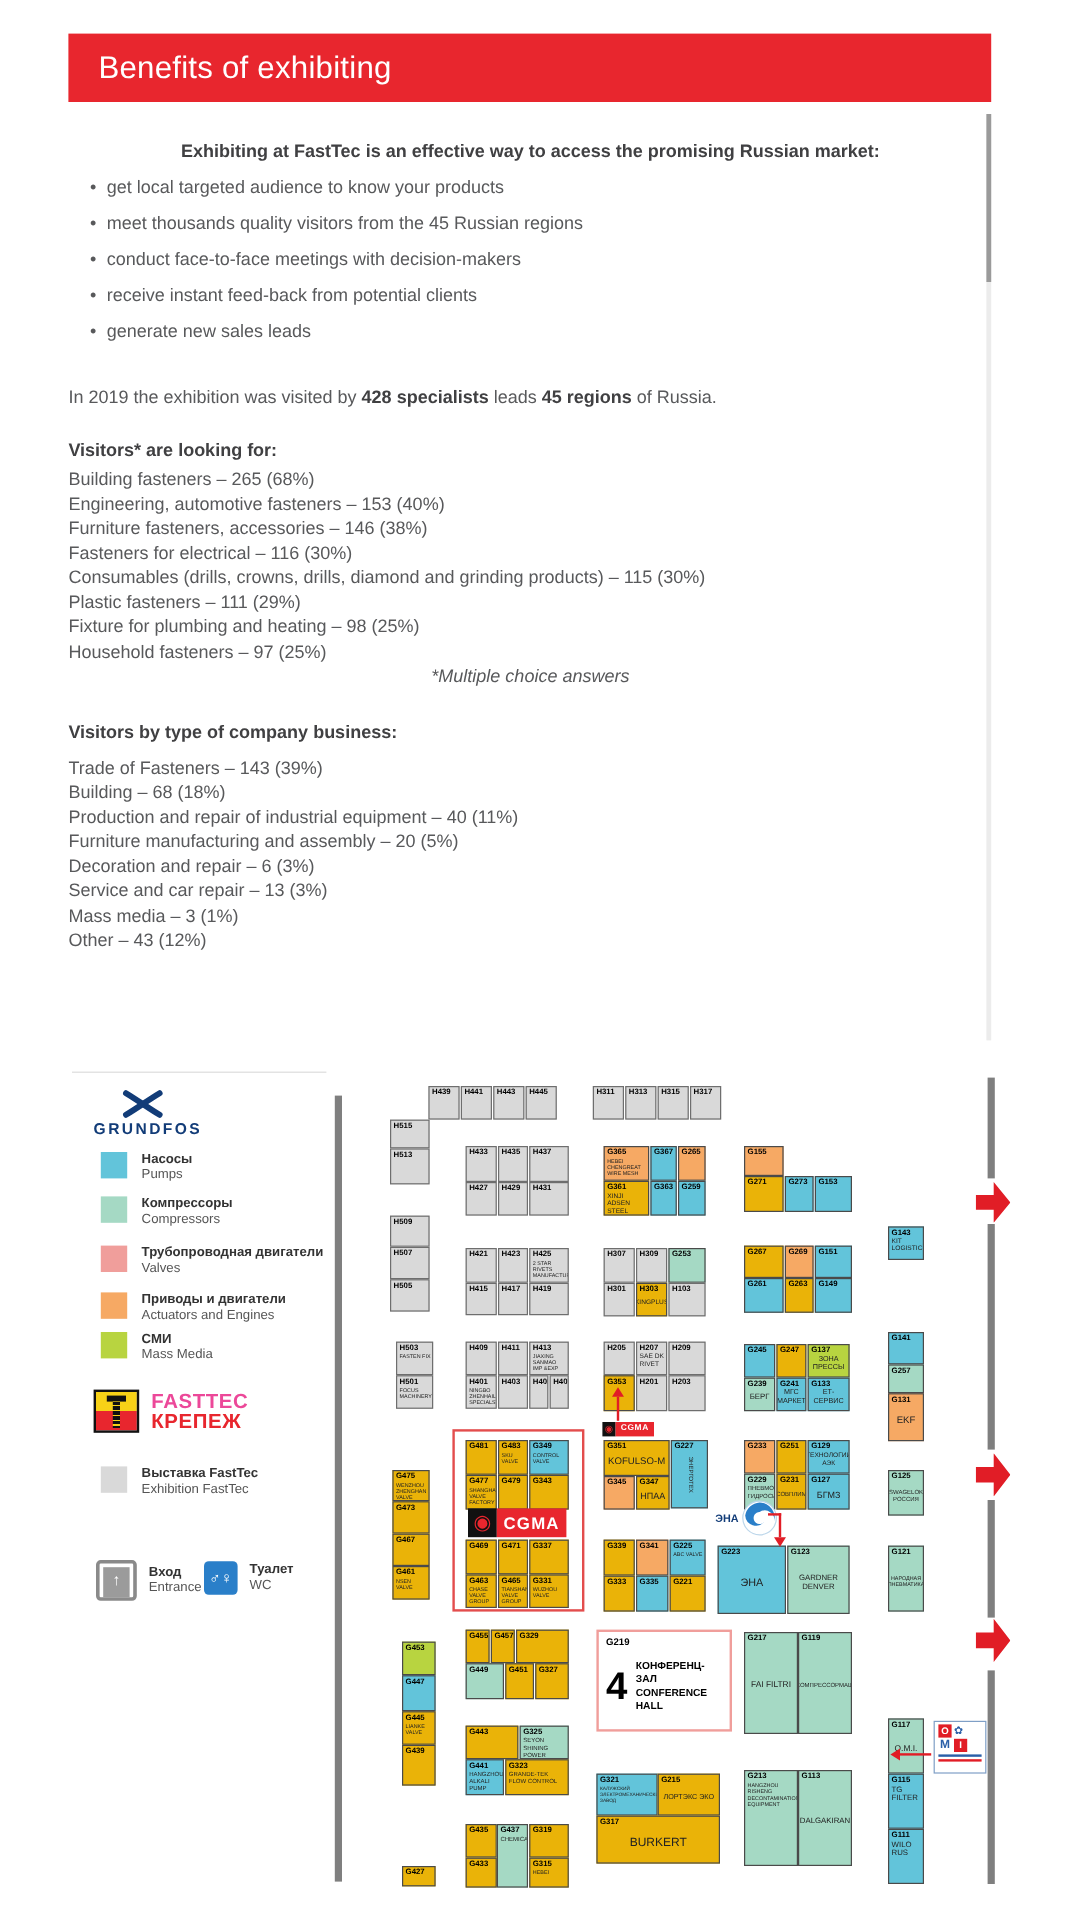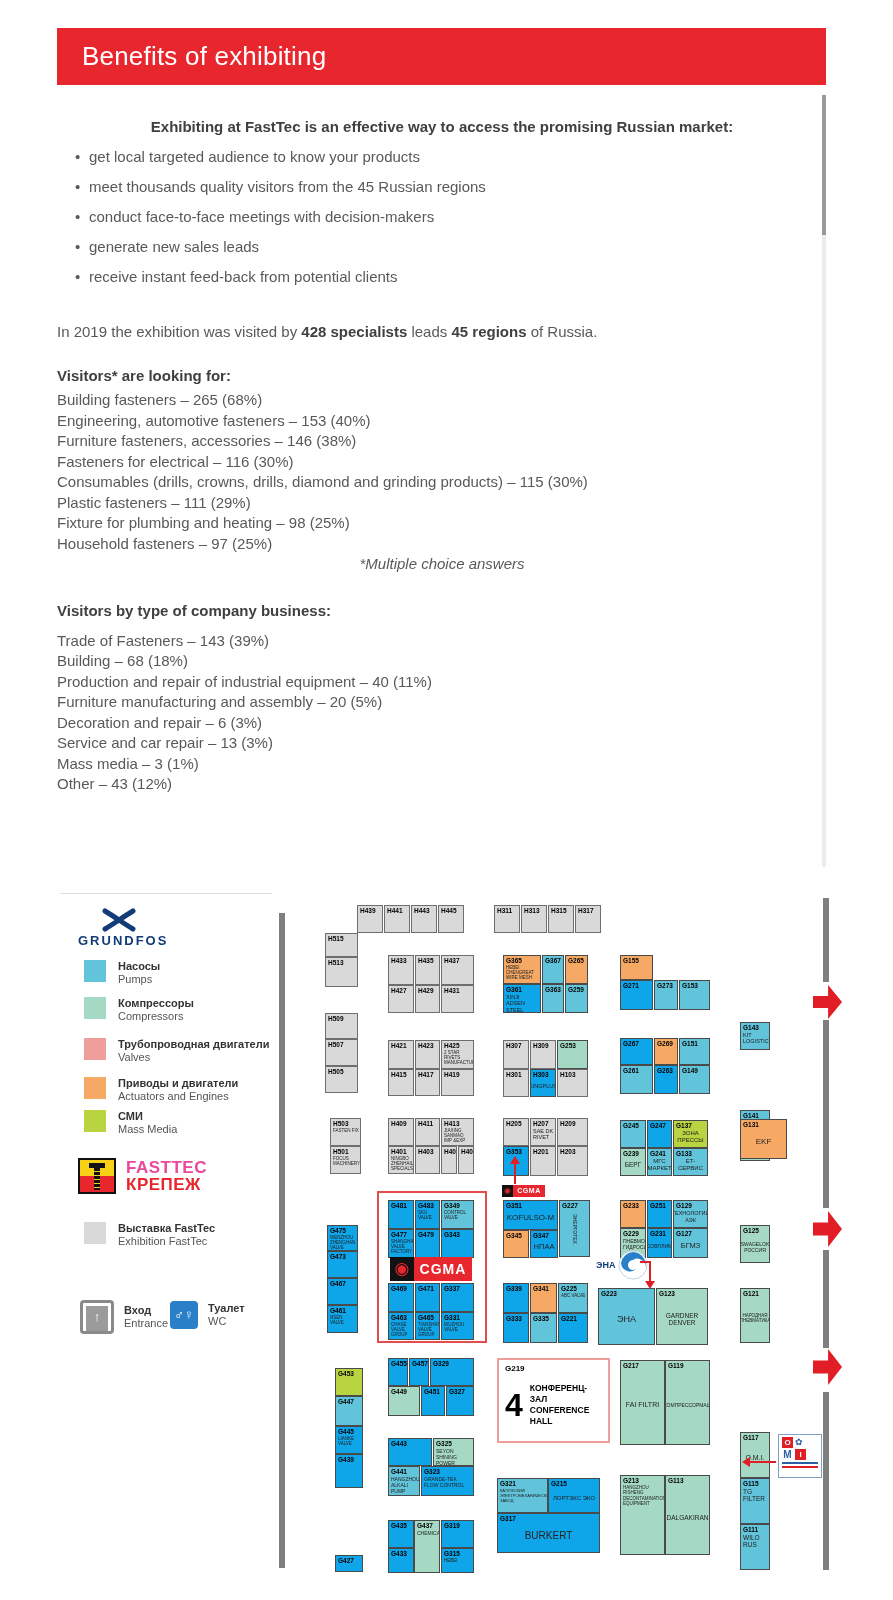--- a/index.html
+++ b/index.html
@@ -53,21 +53,21 @@
   .fac-ru{font-size:11px;font-weight:bold;color:#333;line-height:13px;}
   .fac-en{font-size:11px;color:#555;line-height:13px;}
   
   .wall{position:absolute;background:#7f7f7f;}
   .flowarrow{position:absolute;background:#e11d26;
     clip-path:polygon(0 32%,52% 32%,52% 0,100% 50%,52% 100%,52% 68%,0 68%);}
   .booth{position:absolute;box-sizing:border-box;border:1px solid #4a4a4a;overflow:hidden;}
   .c-gray{background:#d9d9d9;border-color:#6e6e6e;}
   .c-pumps{background:#62c4da;}
   .c-comp{background:#a5d9c4;}
-  .c-valves{background:#0ea5e9;}
+  .c-valves{background:#eab308;}
   .c-act{background:#f6a964;}
   .c-media{background:#b8d440;}
   .bn{font-size:6.5px;font-weight:bold;color:#000;line-height:7.5px;padding:1px 0 0 2px;}
   .bt{font-size:4.5px;color:#222;line-height:5px;padding:0 1px 0 2px;}
   .booth.ctr{display:flex;flex-direction:column;}
   .booth.ctr .bt{flex:1;display:flex;align-items:center;justify-content:center;text-align:center;padding:0 2px 3px 2px;}
   .booth.vert .bt{writing-mode:vertical-rl;margin:4px auto 0 auto;}
   .group-box{position:absolute;left:377px;top:1191px;width:110px;height:152px;border:2px solid #e34d4d;box-sizing:border-box;}
   
   .hall{position:absolute;left:497px;top:1358px;width:113px;height:85px;background:#fff;
@@ -117,22 +117,22 @@
 
   <div class="sb-track"></div>
   <div class="sb-thumb"></div>
 
   <div class="content">
     <div class="intro">Exhibiting at FastTec is an effective way to access the promising Russian market:</div>
     <div>
         <div class="bullet-line">get local targeted audience to know your products</div>
         <div class="bullet-line">meet thousands quality visitors from the 45 Russian regions</div>
         <div class="bullet-line">conduct face-to-face meetings with decision-makers</div>
+        <div class="bullet-line">receive instant feed-back from potential clients</div>
         <div class="bullet-line">generate new sales leads</div>
-        <div class="bullet-line">receive instant feed-back from potential clients</div>
       </div>
     <div class="visited">
       <span>In 2019 the exhibition was visited by </span><b>428 specialists</b><span> leads </span><b>45 regions</b><span> of Russia.</span>
     </div>
     <div class="sec-head">Visitors*  are looking for:</div>
     <div class="stat-block">
         <div class="stat-line">Building fasteners – 265 (68%)</div>
         <div class="stat-line">Engineering, automotive fasteners – 153 (40%)</div>
         <div class="stat-line">Furniture fasteners, accessories – 146 (38%)</div>
         <div class="stat-line">Fasteners for electrical – 116 (30%)</div>
@@ -399,21 +399,21 @@
       </div>
       <div class="booth c-pumps" style="left: 679px; top: 1065px; width: 31px; height: 29px;">
         <div class="bn">G149</div>
       </div>
       <div class="booth c-pumps" style="left: 740px; top: 1110px; width: 30px; height: 27px;">
         <div class="bn">G141</div>
       </div>
       <div class="booth c-comp" style="left: 740px; top: 1137px; width: 30px; height: 24px;">
         <div class="bn">G257</div>
       </div>
-      <div class="booth c-act ctr" style="left: 740px; top: 1119px; width: 47px; height: 40px;">
+      <div class="booth c-act ctr" style="left: 740px; top: 1161px; width: 30px; height: 40px;">
         <div class="bn">G131</div>
         <div class="bt" style="font-size: 8px; line-height: 9px;">EKF</div>
       </div>
       <div class="booth c-gray" style="left: 330px; top: 1118px; width: 31px; height: 28px;">
         <div class="bn">H503</div>
         <div class="bt">FASTEN FIX</div>
       </div>
       <div class="booth c-gray" style="left: 330px; top: 1146px; width: 31px; height: 28px;">
         <div class="bn">H501</div>
         <div class="bt">FOCUS MACHINERY</div>

